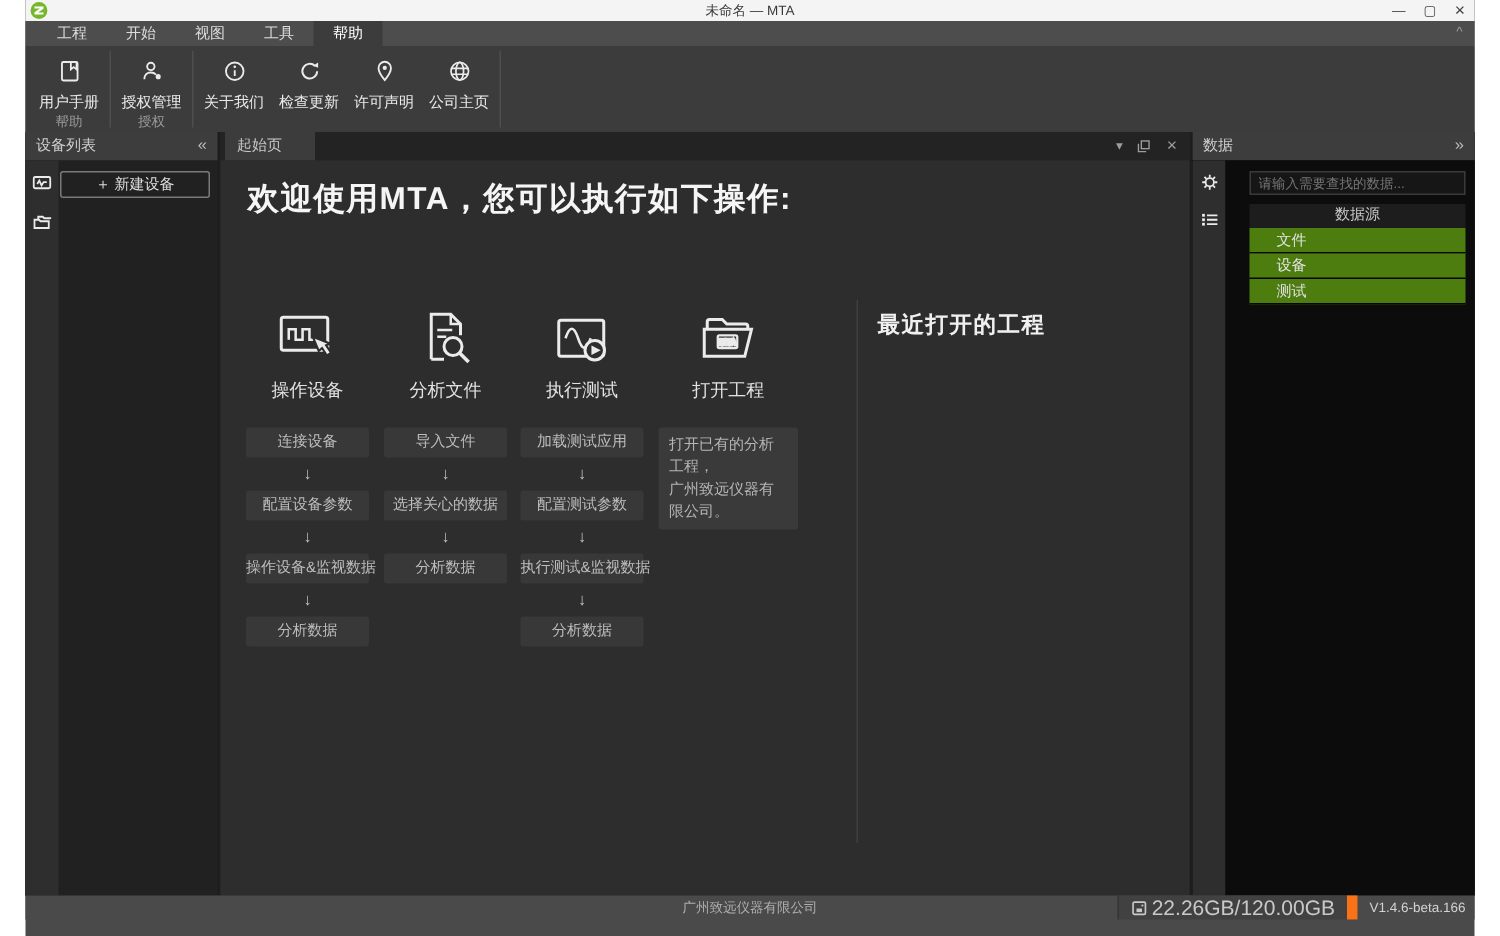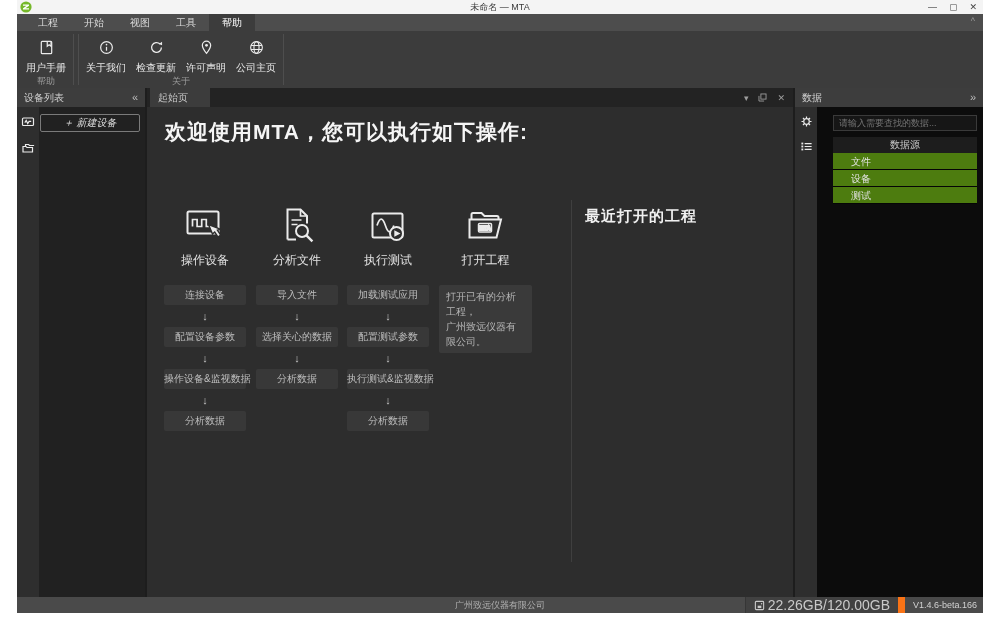--- a/index.html
+++ b/index.html
@@ -31,21 +31,21 @@
   .rb-sep { width:1px; background:#4e4e4e; margin:3px 2px; }
 
   
   .main { position:absolute; left:0; top:88px; width:100%; height:509px; background:#1d1d1d; }
   .panel-header { height:19px; background:#3d3d3d; color:#cfcfcf; font-size:10px; line-height:19px; padding:0 7px; position:relative; }
   .panel-header .hglyph { position:absolute; right:7px; top:0; color:#bdbdbd; font-size:11px; }
 
   .left-panel { position:absolute; left:0; top:0; width:128px; height:100%; background:#212121; }
   .left-panel .panel-body { position:absolute; top:19px; bottom:0; left:0; right:0; background:#212121; }
   .strip { position:absolute; left:0; top:0; bottom:0; width:22px; background:#2e2e2e; display:flex; flex-direction:column; align-items:center; padding-top:8px; gap:12px; }
-  .new-device { position:absolute; left:23px; top:7px; width:100px; height:18px; background:transparent; border:1px solid #7a7a7a; border-radius:2px; color:#dddddd; font-size:10px;font-style:italic; }
+  .new-device { position:absolute; left:23px; top:7px; width:100px; height:18px; background:transparent; border:1px solid #7a7a7a; border-radius:2px; color:#dddddd; font-size:10px; }
 
   .center { position:absolute; left:130px; top:0; width:646px; height:100%; background:#2d2d2d; }
   .tabbar { position:absolute; left:0; top:0; width:100%; height:19px; background:#232323; }
   .tab { position:absolute; left:3px; top:0; width:60px; height:19px; background:#3c3c3c; color:#c8c8c8; font-size:10px; line-height:19px; padding-left:8px; }
   .tab-icons { position:absolute; right:8px; top:0; height:19px; display:flex; align-items:center; gap:10px; color:#9d9d9d; font-size:9px; }
   .content { position:absolute; left:0; top:19px; width:100%; bottom:0; background:#2d2d2d; }
   .content h1 { position:absolute; left:18px; top:11px; font-size:21px; font-weight:bold; color:#f5f5f5; letter-spacing:1px; }
   .wf-col { position:absolute; top:95px; width:82px; display:flex; flex-direction:column; align-items:center; }
   .wf-icon { height:46px; display:flex; align-items:center; }
   .wf-title { height:20px; font-size:12px; color:#e2e2e2; margin-top:4px; }
@@ -59,21 +59,21 @@
   .right-panel { position:absolute; left:778px; top:0; width:188px; height:100%; background:#0c0c0c; }
   .right-panel .panel-body { position:absolute; top:19px; bottom:0; left:0; right:0; background:#0c0c0c; }
   .data-content { position:absolute; left:22px; right:0; top:0; bottom:0; background:#0c0c0c; padding:5px 6px 0 16px; }
   .data-search { width:100%; height:16px; background:#161616; border:1px solid #3a3a3a; color:#cccccc; font-size:9px; padding:0 5px; outline:none; }
   .data-search::placeholder { color:#757575; }
   .data-table { margin-top:6px; }
   .dt-header { height:16px; background:#1d1d1d; color:#c9c9c9; font-size:10px; line-height:16px; text-align:center; }
   .dt-row { height:17px; background:#4d7c0f; border-bottom:1px solid #050505; color:#e3e3e3; font-size:10px; line-height:17px; padding-left:18px; }
 
   
-  .statusbar { position:absolute; left:0; top:597px; width:100%; height:16px; background:#4a4a4a; }
+  .statusbar { position:absolute; left:0; top:597px; width:100%; height:27px; background:#4a4a4a; }
   .company { position:absolute; left:0; right:0; text-align:center; font-size:9px; color:#aeaeae; line-height:16px; }
   .storage { position:absolute; right:78px; top:0; height:16px; background:#414141; border-left:1px solid #363636; border-right:7px solid #f97316; display:flex; align-items:center; gap:3px; padding:0 8px; color:#c9c9c9; font-size:14px; }
   .version { position:absolute; right:6px; top:0; line-height:16px; color:#d2d2d2; font-size:9px; }
 
   svg { display:block; }
 </style>
 </head>
 <body>
 
 <div class="window">
@@ -113,20 +113,35 @@
                 <rect x="3.5" y="2.5" width="11" height="13" rx="1"></rect>
                 <path d="M9.8 2.5v5.2l2-1.6 2 1.6V2.5"></path>
               </svg>
             </span>
             <span class="lb">用户手册</span>
           </div>
         </div>
         <div class="rb-grouplabel">帮助</div>
       </div>
       <div class="rb-sep"></div>
+      <div class="rb-group">
+        <div class="rb-buttons">
+          <div class="rb-btn">
+            <span class="ic">
+              <svg width="17" height="17" viewBox="0 0 18 18" fill="none" stroke="#ebebeb" stroke-width="1.3">
+                <circle cx="8" cy="5.6" r="2.6"></circle>
+                <path d="M3.4 14.6c0-3 2-4.7 4.6-4.7 1.5 0 2.8.6 3.7 1.5"></path>
+                <circle cx="13.2" cy="12.8" r="1.8" fill="#ebebeb" stroke="none"></circle>
+              </svg>
+            </span>
+            <span class="lb">授权管理</span>
+          </div>
+        </div>
+        <div class="rb-grouplabel">授权</div>
+      </div>
       <div class="rb-sep"></div>
       <div class="rb-group">
         <div class="rb-buttons">
           <div class="rb-btn">
             <span class="ic">
               <svg width="17" height="17" viewBox="0 0 18 18" fill="none" stroke="#ebebeb" stroke-width="1.3">
                 <circle cx="9" cy="9" r="6.2"></circle>
                 <path d="M9 8.3V12.4"></path>
                 <circle cx="9" cy="5.9" r="0.9" fill="#ebebeb" stroke="none"></circle>
               </svg>
@@ -155,21 +170,20 @@
             <span class="ic">
               <svg width="17" height="17" viewBox="0 0 18 18" fill="none" stroke="#ebebeb" stroke-width="1.2">
                 <circle cx="9" cy="9" r="6.2"></circle>
                 <ellipse cx="9" cy="9" rx="2.7" ry="6.2"></ellipse>
                 <path d="M3.1 6.9h11.8M3.1 11.1h11.8"></path>
               </svg>
             </span>
             <span class="lb">公司主页</span>
           </div>
         </div>
-        <div class="rb-grouplabel">关于</div>
       </div>
       <div class="rb-sep"></div>
     </div>
 
   <div class="main">
 
     <div class="left-panel">
       <div class="panel-header">
         <span>设备列表</span>
         <span class="hglyph">«</span>

